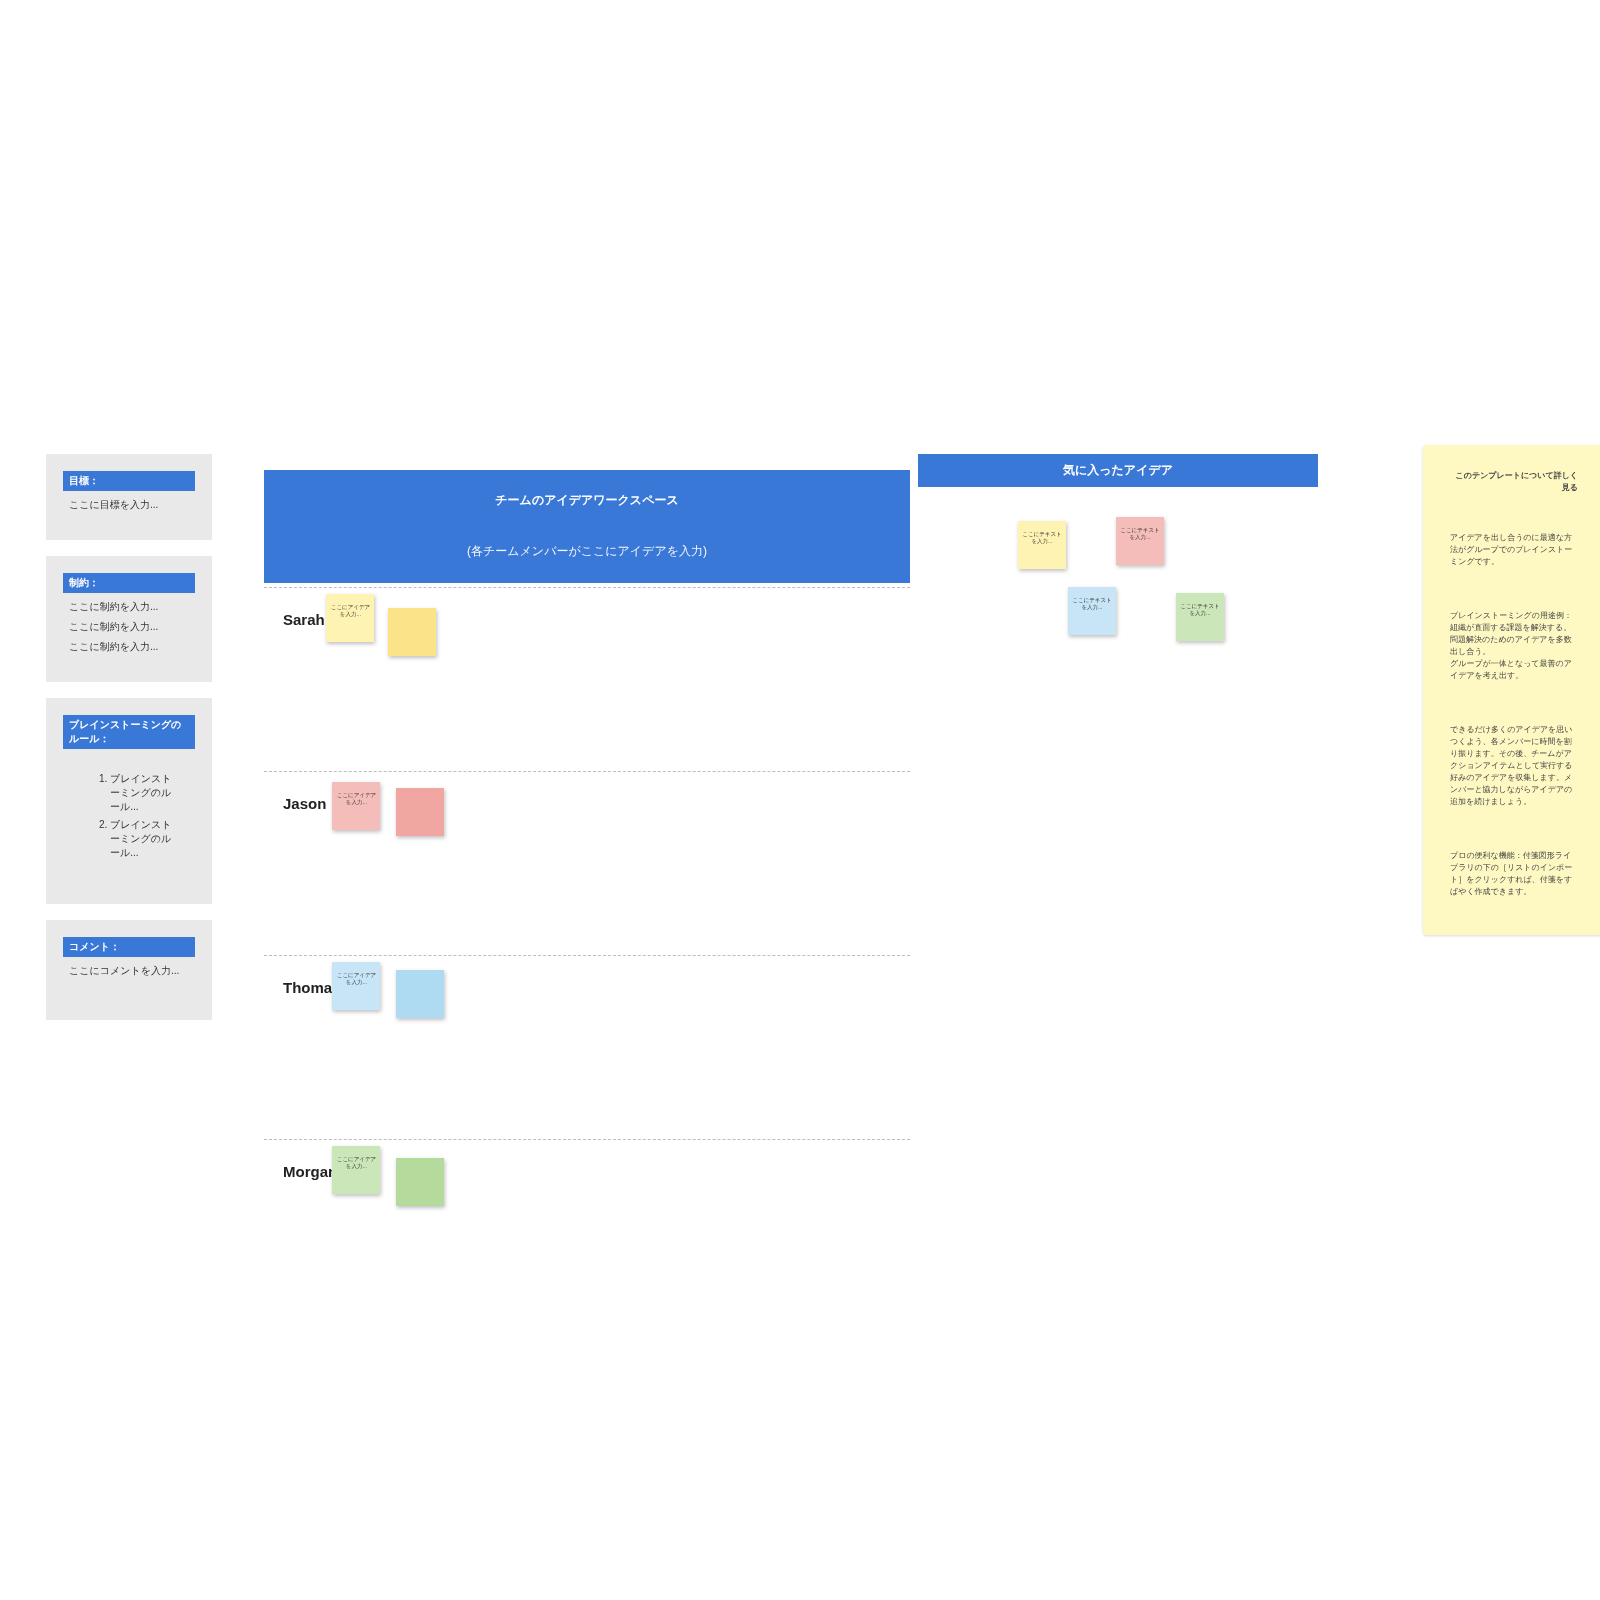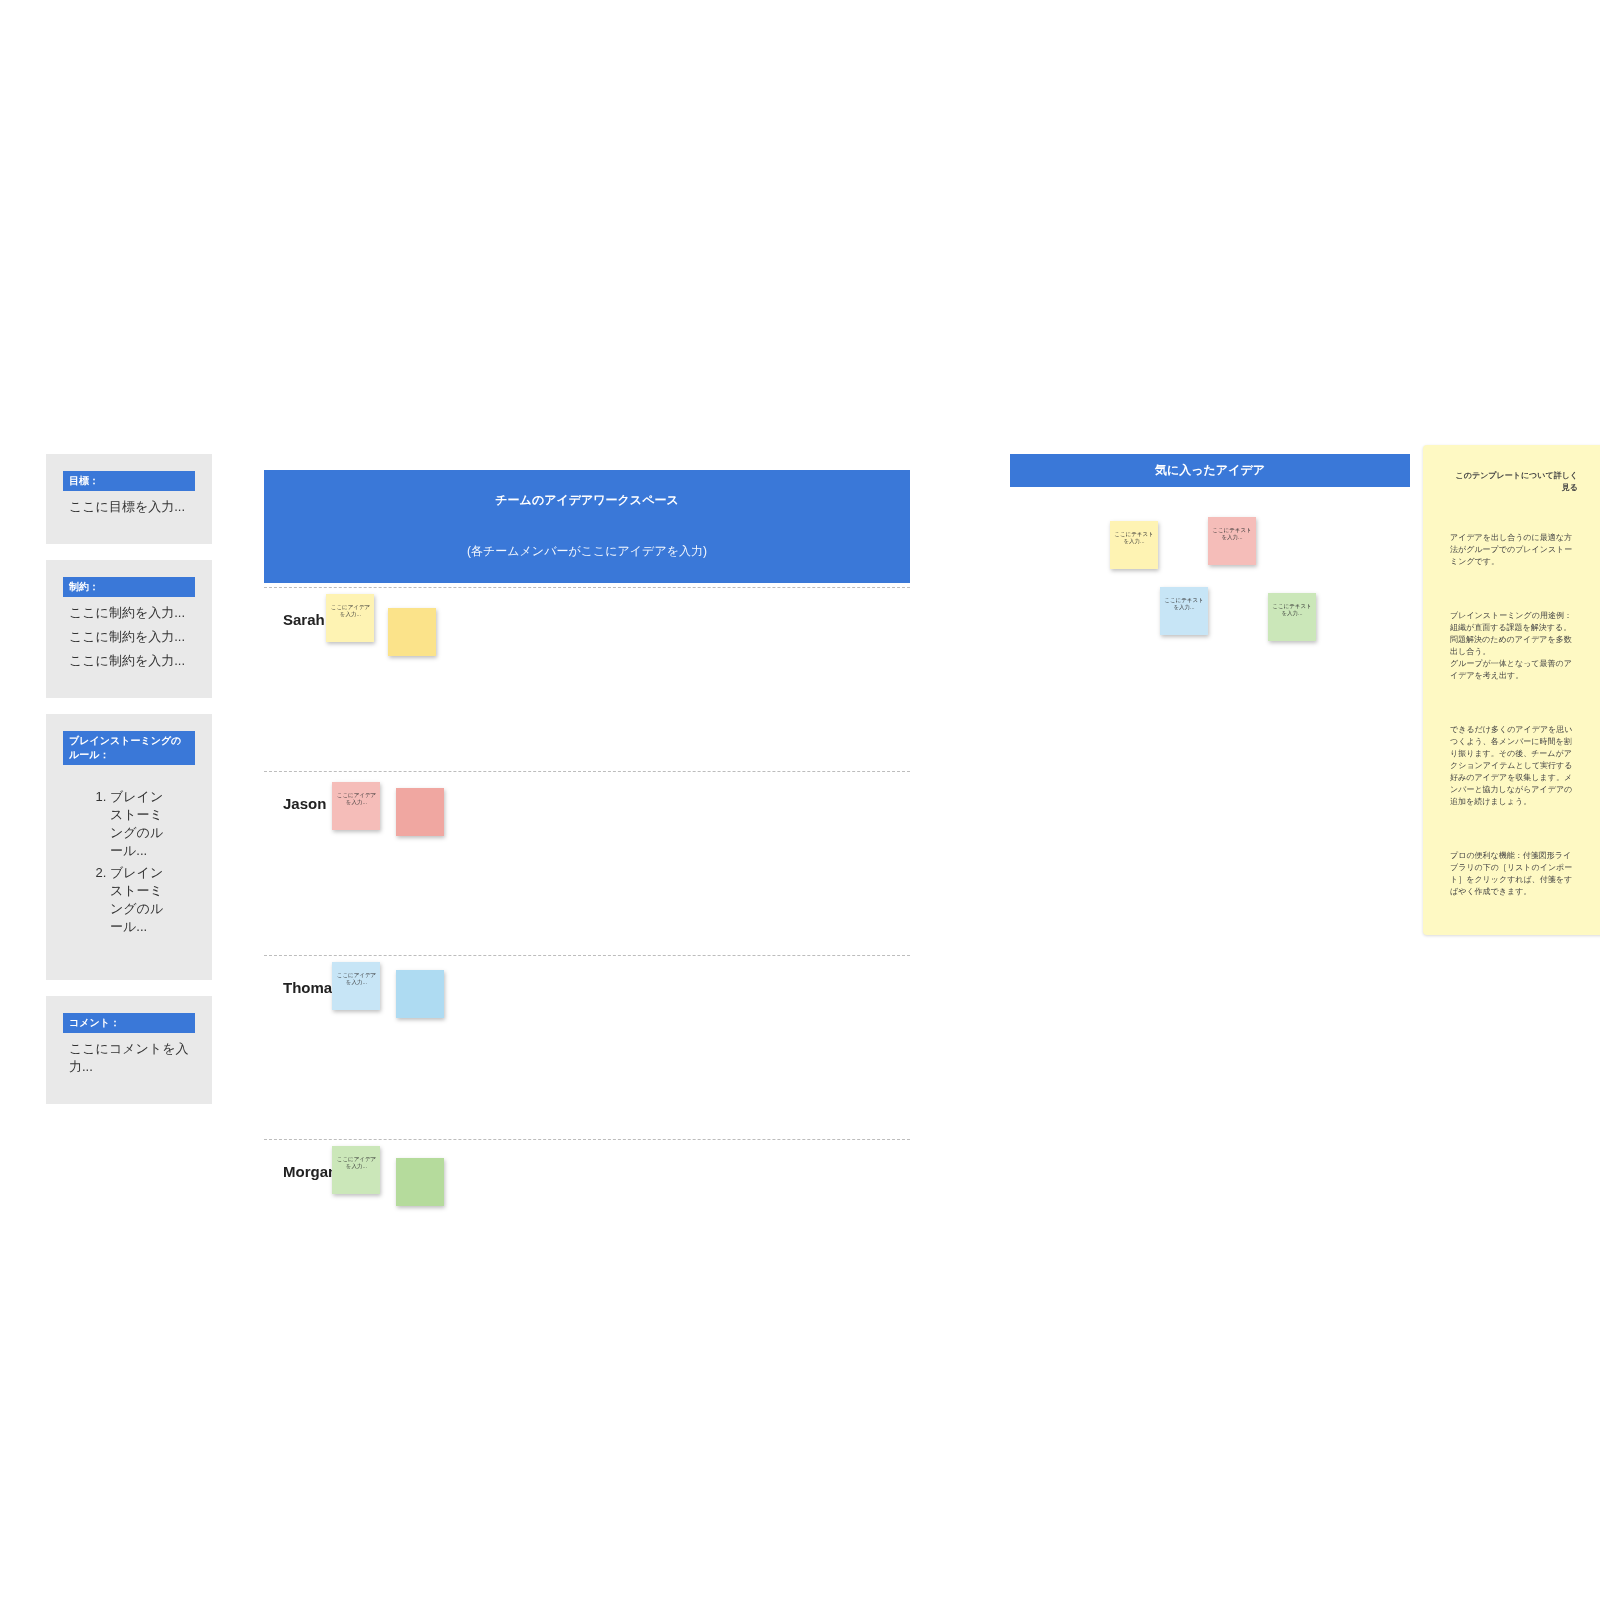--- a/index.html
+++ b/index.html
@@ -30,21 +30,21 @@
     }
     .panel-header {
       background: #3a78d8;
       color: #fff;
       font-size: 10px;
       font-weight: 700;
       padding: 3px 6px;
     }
     .panel-body {
       padding: 4px 6px 8px;
-      font-size: 13px;
+      font-size: 10px;
       color: #333;
     }
     .panel-body .line { padding: 3px 0; }
     .panel-body ol { margin-left: 24px; }
     .panel-body li { padding: 2px 0; }
     .panel.goals .panel-body { min-height: 20px; }
     .panel.constraints .panel-body { }
     .panel.rules .panel-body { min-height: 60px; }
     .panel.comments .panel-body { min-height: 46px; }
 
@@ -82,21 +82,21 @@
     .notes-strip {
       display: inline-block;
       vertical-align: top;
       position: relative;
       height: 80px;
     }
 
     
     .fav {
       position: absolute;
-      left: 964px;
+      left: 872px;
       top: 0;
       width: 434px;
     }
     .fav-header {
       background: #3a78d8;
       color: #fff;
       text-align: center;
       font-size: 12px;
       font-weight: 700;
       padding: 8px 0;

